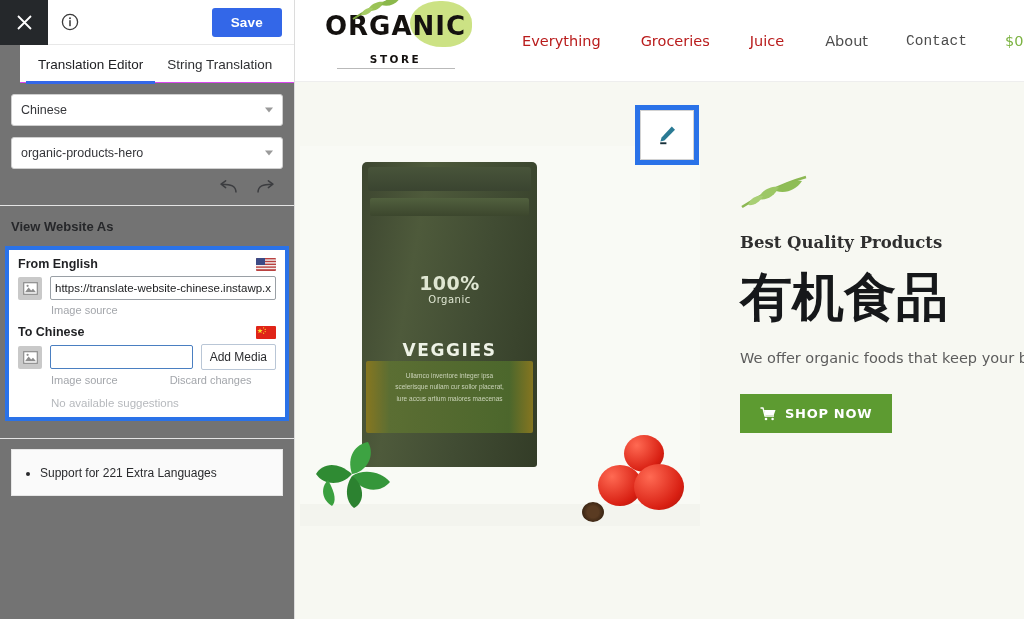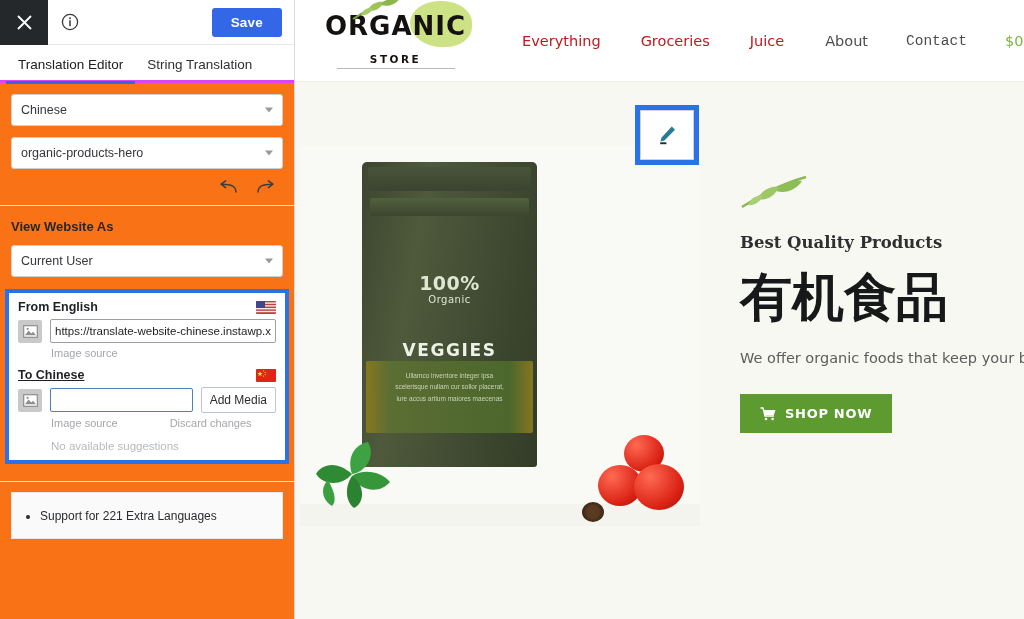--- a/index.html
+++ b/index.html
@@ -6,21 +6,21 @@
   html, body {
     width: 1024px; height: 619px;
     font-family: "Liberation Sans", sans-serif;
     overflow: hidden; background: #ffffff;
   }
   .app { display: flex; width: 1024px; height: 619px; position: relative; }
 
   
   .panel {
     width: 295px; height: 619px;
-    background: #f97316;
+    background: #737373;
     border-right: 1px solid #dcdcdc;
     position: relative;
     flex: 0 0 295px;
     overflow: hidden;
   }
   .panel-topbar {
     height: 45px; display: flex; align-items: center;
     background: #ffffff; border-bottom: 1px solid #e8e8e8;
   }
   .close-btn {
@@ -38,21 +38,21 @@
     background: #3367e8; color: #ffffff;
     font-size: 13.5px; font-weight: 600;
     border: none; border-radius: 3px;
     padding: 7px 19px; margin-right: 12px;
     cursor: pointer; font-family: "Liberation Sans", sans-serif;
     letter-spacing: .2px;
   }
 
   .tabs {
     height: 38px; display: flex;
-    border-bottom: 3px solid #d946ef; background: #fff;
+    border-bottom: 1px solid #d946ef; background: #fff; margin-left: 20px;
   }
   .tab {
     font-size: 13.5px; color: #2f3033;
     padding: 0 12px; display: flex; align-items: center;
     cursor: pointer; position: relative; height: 38px;
   }
   .tab:first-child { margin-left: 6px; }
   .tab.active { color: #202124; }
   .tab.active::after {
     content: ""; position: absolute; left: 0; right: 0; bottom: -1px;
@@ -97,21 +97,21 @@
     border: 4px solid #2a72e8;
     padding: 7px 9px 8px 9px;
     position: relative;
     background: #fff;
   }
   .lang-head {
     display: flex; align-items: center; justify-content: space-between;
     font-size: 12.5px; font-weight: 700; color: #1f2023;
     margin-bottom: 5px;
   }
-  .lang-head.second { margin-top: 9px; text-decoration: underline; }
+  .lang-head.second { margin-top: 9px; }
   .flag { width: 20px; height: 13px; display: block; border-radius: 1px; }
 
   .media-row { display: flex; align-items: center; gap: 8px; }
   .img-icon {
     width: 24px; height: 23px; background: #c9c9c9;
     border-radius: 2px; display: flex; align-items: center;
     justify-content: center; flex: 0 0 24px;
   }
   .txt-input {
     flex: 1; height: 24px;
@@ -383,24 +383,20 @@
         <svg class="arrow" width="20" height="15" viewBox="0 0 20 15">
           <path d="M2 12.5 C2 6 7 4.2 16 4.2" stroke="#3c3d40" stroke-width="1.5" fill="none"></path>
           <path d="M12.4 0.8 L16.9 4.2 L12.4 7.6" stroke="#3c3d40" stroke-width="1.5" fill="none" stroke-linejoin="round" stroke-linecap="round"></path>
         </svg>
       </div>
 
       <div class="divider"></div>
 
       <div class="section-title">View Website As</div>
 
-      <div class="field">
-        <span>Current User</span>
-        <span class="caret"></span>
-      </div>
 
       <div class="hl-box">
 
         <div class="lang-head">
           <span>From English</span>
           <svg class="flag" viewBox="0 0 20 13">
             <rect width="20" height="13" fill="#b9413f"></rect>
             <rect y="1.4" width="20" height="1.4" fill="#f2eded"></rect>
             <rect y="4.2" width="20" height="1.4" fill="#f2eded"></rect>
             <rect y="7.0" width="20" height="1.4" fill="#f2eded"></rect>

